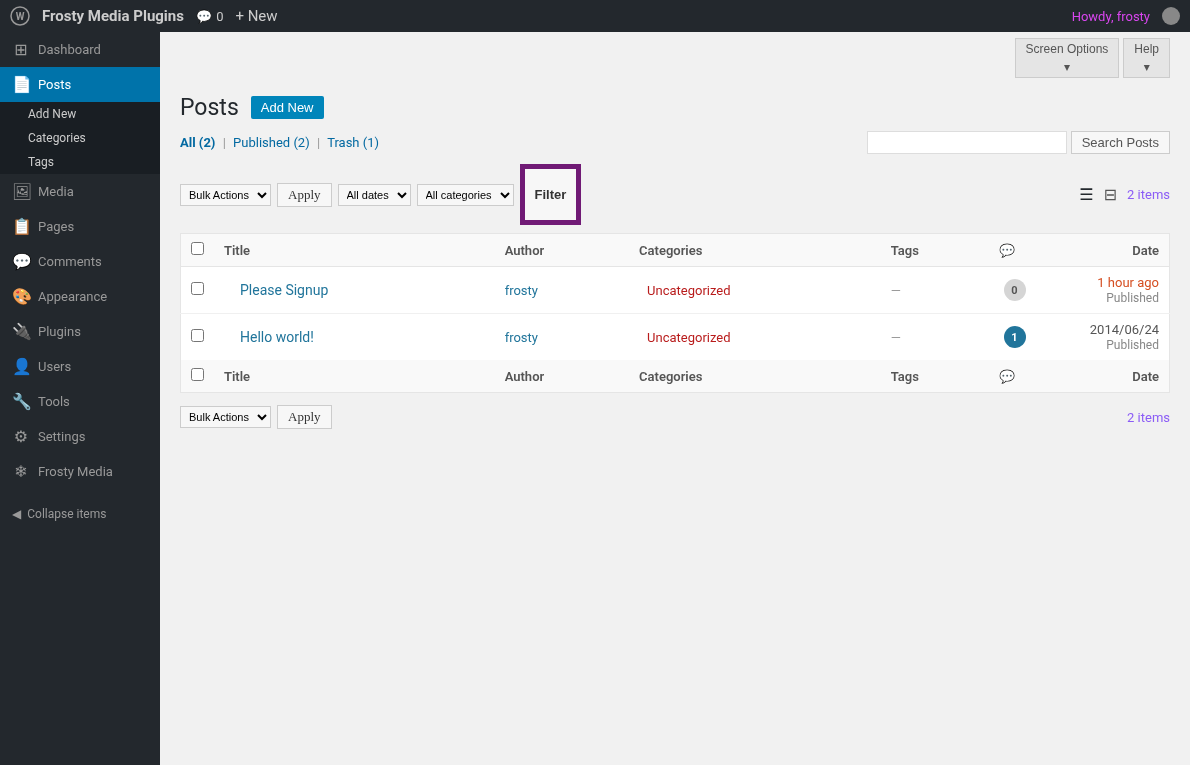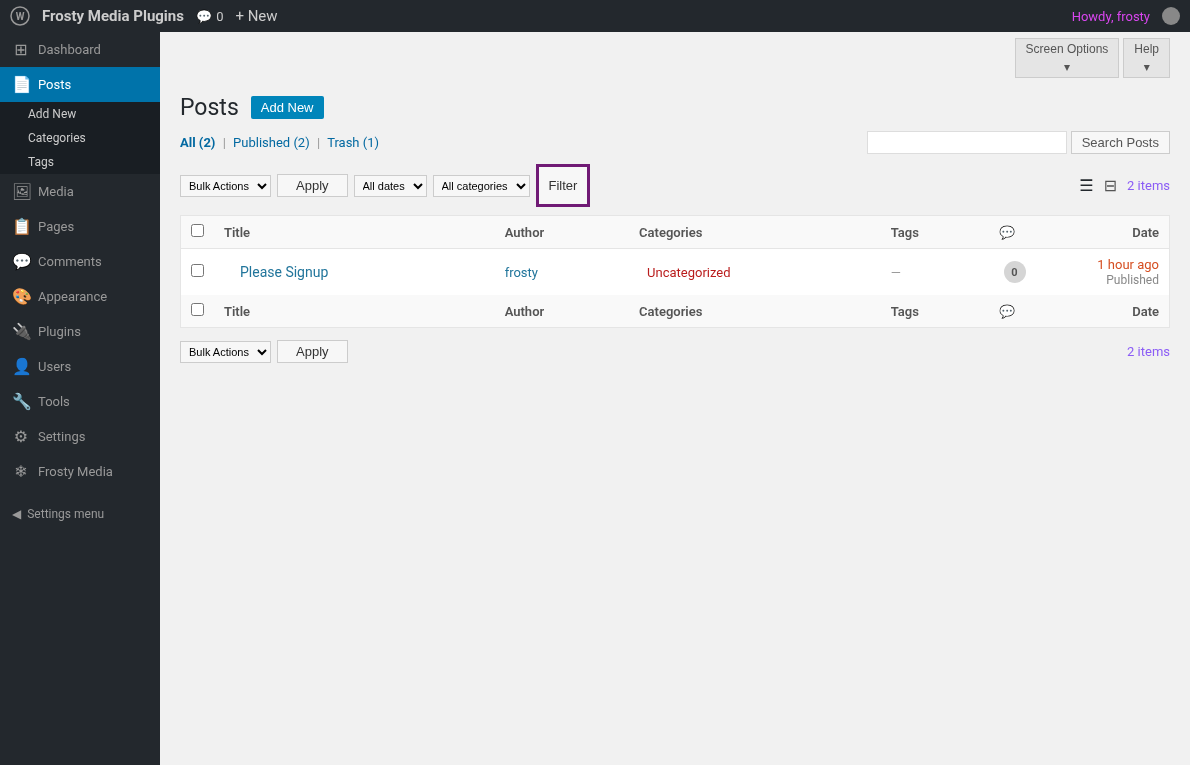--- a/index.html
+++ b/index.html
@@ -184,32 +184,34 @@
     .bulk-select {
       padding: 3px 4px;
       font-size: 11px;
       border: 1px solid #ccc;
       background: #f7f7f7;
       cursor: pointer;
     }
     .apply-btn {
       background: #f7f7f7;
       border: 1px solid #ccc;
-      padding: 3px 18px;
+      padding: 3px 10px;
       font-size: 13px;
       cursor: pointer;
       color: #333;
+      font-family: Liberation Serif, serif;
     }
     .filter-btn {
       background: #f7f7f7;
-      border: 3px solid #701a75;
-      padding: 11px 10px;
+      border: 5px solid #701a75;
+      padding: 18px 10px;
       font-size: 13px;
       cursor: pointer;
       color: #333;
+      font-weight: bold;
     }
     .items-count {
       font-size: 13px;
       color: #8b5cf6;
     }
     .view-toggle { display: flex; gap: 2px; }
     .view-btn {
       background: none; border: none;
       cursor: pointer;
       color: #555;
@@ -360,21 +362,21 @@
       <span class="menu-icon">⚙</span>
       <span>Settings</span>
     </div>
     <div class="menu-item">
       <span class="menu-icon">❄</span>
       <span>Frosty Media</span>
     </div>
 
     <div class="collapse-menu">
       <span>◀</span>
-      <span>Settings menu</span>
+      <span>Collapse items</span>
     </div>
   </div>
 
   <div id="wpcontent">
 
     <div id="screen-options-bar">
       <button class="screen-options-btn">
         <span>Screen Options</span>
         <span>▾</span>
       </button>
@@ -474,20 +476,44 @@
           </td>
           <td class="col-comments" style="text-align:center;">
             <span class="comment-count-badge">0</span>
           </td>
           <td class="date-cell">
             <span class="date-line1">1 hour ago</span><br>
             <span class="date-line2">Published</span>
           </td>
         </tr>
 
+        <tr>
+          <td class="cb-col">
+            <input type="checkbox" class="cb-checkbox" style="">
+          </td>
+          <td>
+            <a href="#" class="post-title-link">Hello world!</a>
+          </td>
+          <td>
+            <a href="#" class="author-link">frosty</a>
+          </td>
+          <td>
+            <a href="#" class="category-link">Uncategorized</a>
+          </td>
+          <td>
+            <span class="em-dash">—</span>
+          </td>
+          <td class="col-comments" style="text-align:center;">
+            <span class="comment-count-badge has-comments">1</span>
+          </td>
+          <td class="date-cell">
+            <span class="date-line1-normal">2014/06/24</span><br>
+            <span class="date-line2">Published</span>
+          </td>
+        </tr>
       </tbody>
       <tfoot>
         <tr>
           <th class="cb-col">
             <input type="checkbox" class="cb-checkbox" style="">
           </th>
           <th>Title</th>
           <th>Author</th>
           <th>Categories</th>
           <th>Tags</th>

